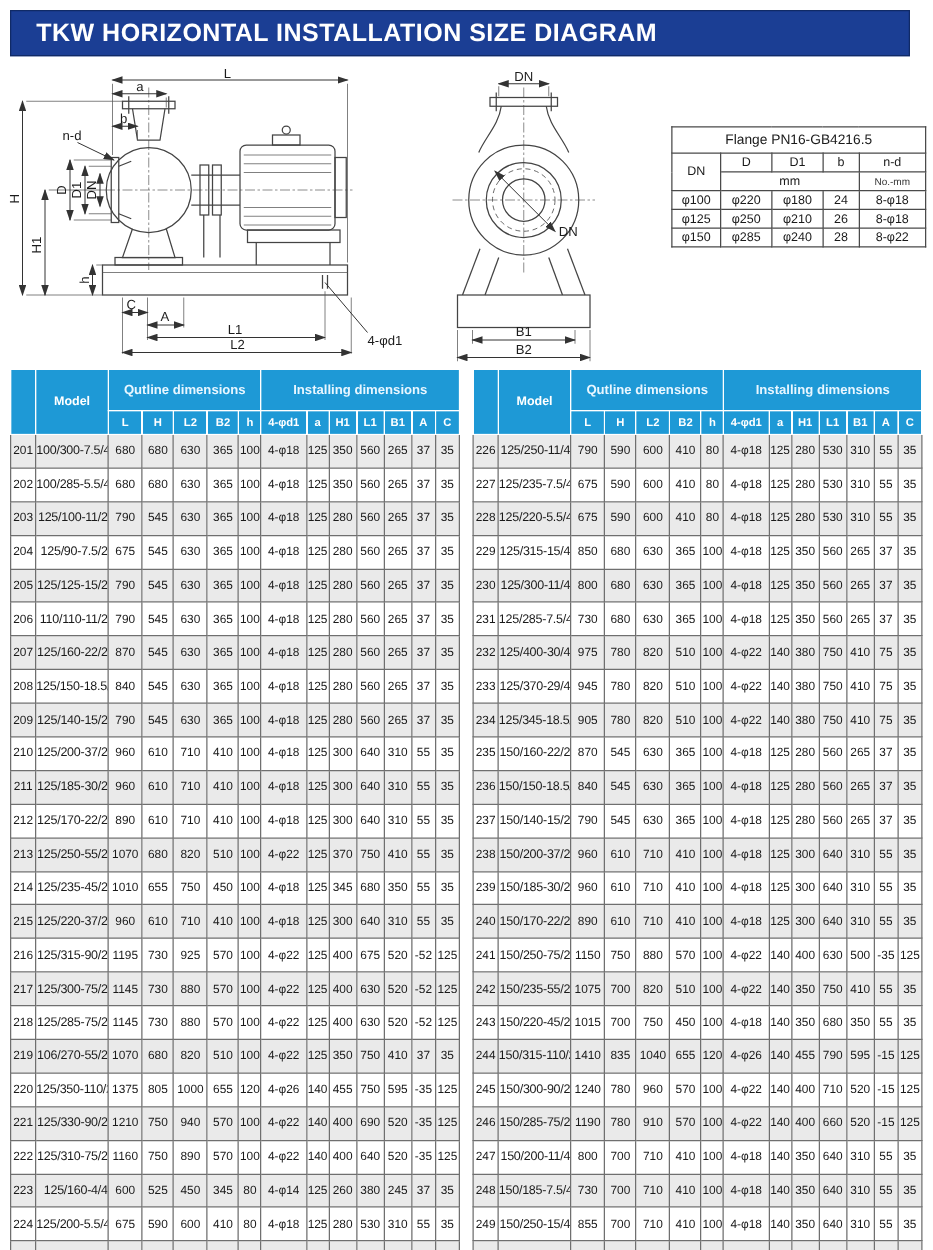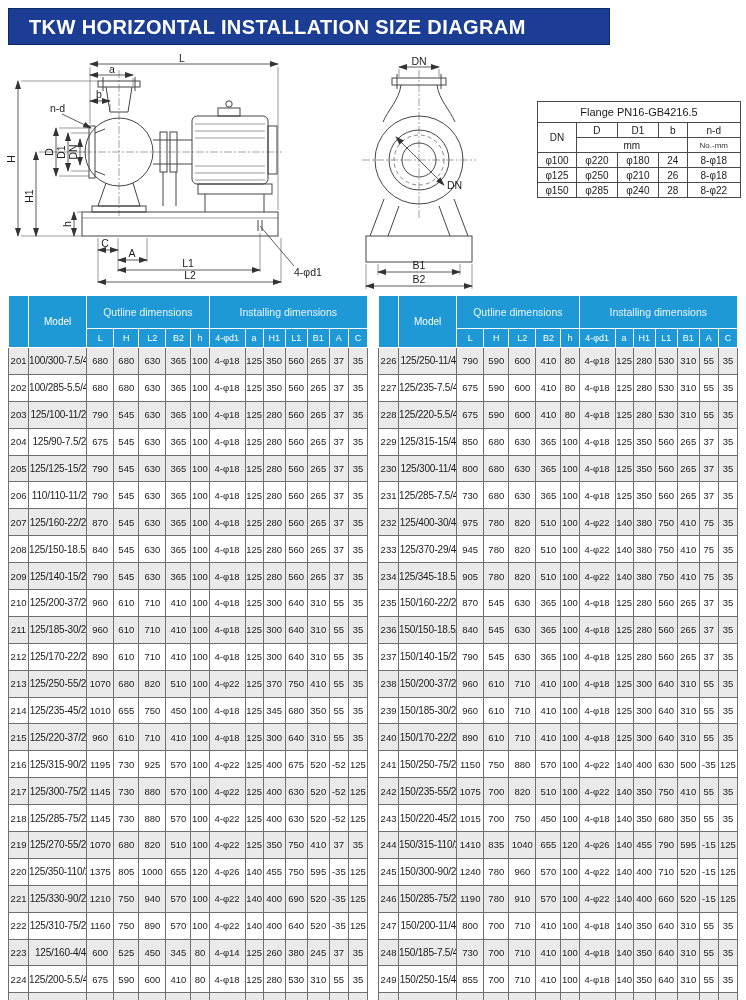--- a/index.html
+++ b/index.html
@@ -2,21 +2,21 @@
 <html style="--c-title: #1b3e94; --c-head: #1e99d6; --c-stripe: #eaeaea;"><head>
 <meta charset="utf-8">
 <style>
   html,body{margin:0;padding:0;}
   body{
     width:746px;height:1000px;position:relative;background:#ffffff;
     font-family:"Liberation Sans",sans-serif;overflow:hidden;color:#1a1a1a;
   }
   
   .title-bar{
-    position:absolute;left:8px;top:8px;width:602px;height:37px;box-sizing:border-box;
+    position:absolute;left:8px;top:8px;width:720px;height:37px;box-sizing:border-box;
     background:var(--c-title,#1b3e94);color:#fff;font-size:20px;font-weight:bold;
     line-height:37px;padding-left:20px;letter-spacing:.4px;border:1px solid #102a66;
   }
   
   .drawing-area{position:absolute;left:0;top:46px;width:746px;height:248px;}
   .drawing-area svg{position:absolute;}
   #side-view{left:6px;top:8px;}
   #front-view{left:344px;top:10px;}
   svg .ln{stroke:#444;stroke-width:1;fill:none;}
   svg .thin{stroke:#555;stroke-width:.6;fill:none;}
@@ -35,21 +35,21 @@
   }
   .flange-table .ft-title{font-size:11px;height:20px;}
   .flange-table .ft-unit-nd{font-size:8px;color:#333;}
   
   .tables{position:absolute;left:8px;top:295px;width:730px;display:flex;justify-content:space-between;}
   table.dim-table{
     border-collapse:collapse;table-layout:fixed;width:360px;font-size:9.5px;
     border:1.5px solid #333;background:#fff;
   }
   .dim-table th{
-    background:var(--c-head,#1e99d6);color:#fff;font-weight:normal;
+    background:var(--c-head,#1e99d6);color:#fff;font-weight:bold;
     border:1px solid rgba(255,255,255,.55);padding:0;white-space:nowrap;overflow:hidden;
   }
   .dim-table .group th, .dim-table th.group{font-size:10.5px;height:32px;color:#e8f6ff;}
   .dim-table th.model-h{font-size:10px;}
   .dim-table .sub th{font-size:9px;height:18px;}
   .dim-table td{
     border:1px solid #6f6f6f;text-align:center;height:25.9px;padding:0;
     white-space:nowrap;overflow:hidden;
   }
   .dim-table tbody tr:nth-child(odd) td{background:var(--c-stripe,#eaeaea);}
@@ -593,21 +593,21 @@
           <td>4-φ22</td>
           <td>125</td>
           <td>400</td>
           <td>630</td>
           <td>520</td>
           <td>-52</td>
           <td>125</td>
         </tr>
         <tr>
           <td>219</td>
-          <td>125/270-55/2</td>
+          <td>106/270-55/2</td>
           <td>1070</td>
           <td>680</td>
           <td>820</td>
           <td>510</td>
           <td>100</td>
           <td>4-φ22</td>
           <td>125</td>
           <td>350</td>
           <td>750</td>
           <td>410</td>

